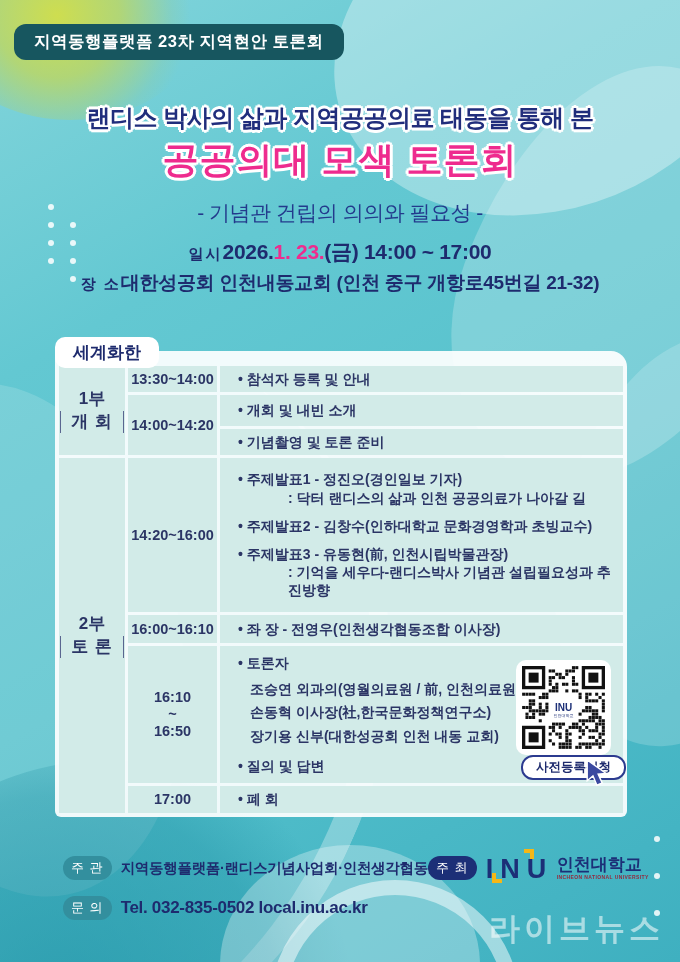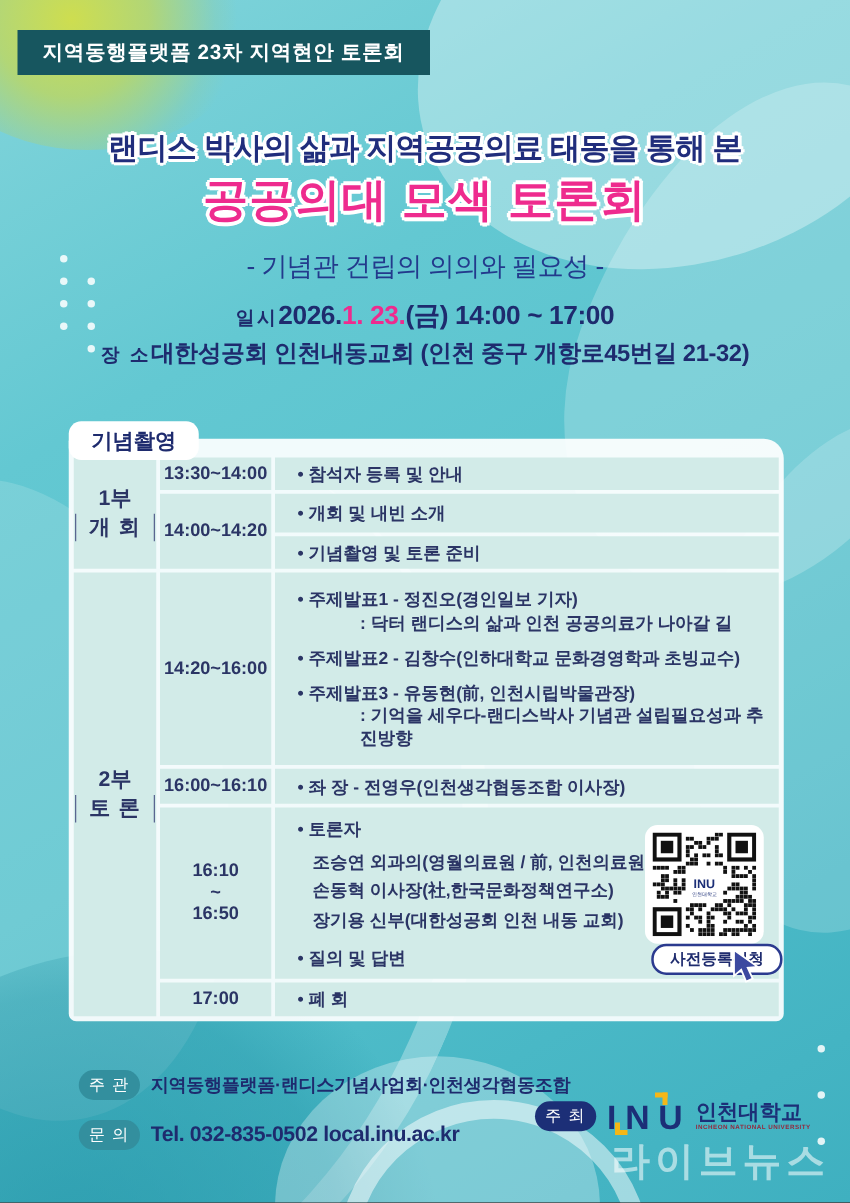--- a/index.html
+++ b/index.html
@@ -15,21 +15,21 @@
   .blob-right-mid{left:560px;top:330px;width:260px;height:420px;border-radius:50%;background:rgba(255,255,255,.18);transform:rotate(14deg);}
   .blob-left-table{left:-150px;top:380px;width:330px;height:520px;border-radius:50%;background:rgba(255,255,255,.15);transform:rotate(-12deg);}
   .blob-bottom-dark{left:-140px;top:760px;width:500px;height:420px;border-radius:50%;
     background:radial-gradient(circle at 40% 60%,rgba(26,140,160,.6) 0%,rgba(26,140,160,.35) 55%,rgba(26,140,160,0) 75%);}
   .blob-bottom-light{left:220px;top:845px;width:260px;height:240px;border-radius:50%;background:rgba(255,255,255,.30);}
   .ring{left:270px;top:880px;width:250px;height:250px;border-radius:50%;border:15px solid rgba(255,255,255,.5);}
   .swoosh{left:-260px;top:330px;width:640px;height:760px;border-radius:50%;border-right:26px solid rgba(255,255,255,.30);transform:rotate(24deg);}
   .dot{position:absolute;width:6px;height:6px;border-radius:50%;background:rgba(255,255,255,.85);}
   
   .banner{position:absolute;left:14px;top:24px;height:36px;display:inline-flex;align-items:center;
-    padding:0 20px;background:#17565f;border-radius:0;color:#fff;font-size:16.5px;font-weight:700;letter-spacing:.5px;}
+    padding:0 20px;background:#17565f;border-radius:12px;color:#fff;font-size:16.5px;font-weight:700;letter-spacing:.5px;}
   
   .t-line{position:absolute;left:0;width:100%;text-align:center;font-weight:900;letter-spacing:-.5px;}
   .outline{text-shadow:-2px -2px 0 #fff,2px -2px 0 #fff,-2px 2px 0 #fff,2px 2px 0 #fff,-3px 0 0 #fff,3px 0 0 #fff,0 -3px 0 #fff,0 3px 0 #fff;}
   .title1{top:102px;font-size:24px;color:#202d7c;}
   .title2{top:136px;font-size:36px;color:#ee2b8e;letter-spacing:1px;}
   .subtitle{top:199px;font-size:21px;color:#233a8c;font-weight:400;}
   
   .info-line{position:absolute;left:0;width:100%;display:flex;justify-content:center;align-items:baseline;color:#1e2b6e;}
   .info-date{top:238px;}
   .info-venue{top:270px;}
@@ -66,21 +66,21 @@
   .reg-btn{position:absolute;left:521px;top:755px;z-index:4;background:#fff;border:2px solid #2b3a8f;border-radius:12px;
     padding:2px 13px;font-size:12.5px;font-weight:800;color:#1e2b6e;cursor:pointer;}
   .cursor-icon{position:absolute;left:585px;top:760px;z-index:5;}
   
   .badge{display:inline-flex;align-items:center;justify-content:center;border-radius:12px;color:#fff;
     font-size:13px;font-weight:400;padding:3px 8px;letter-spacing:1px;white-space:nowrap;}
   .badge-teal{background:#338f9e;}
   .badge-navy{background:#1c2f77;}
   .f-row{position:absolute;display:flex;align-items:center;gap:9px;z-index:3;}
   .f-org{left:63px;top:856px;}
-  .f-host{left:428px;top:878px;}
+  .f-host{left:428px;top:853px;}
   .f-contact{left:63px;top:896px;}
   .f-text{font-size:14.5px;font-weight:800;color:#1e2b6e;letter-spacing:-.3px;}
   .f-contact .f-text{font-size:17px;}
   .inu-logo{position:relative;display:flex;align-items:flex-end;width:62px;height:30px;}
   .inu-logo span{font-size:27px;font-weight:900;color:#1c2f77;line-height:1;}
   .inu-ltr-n{margin-left:7px;}
   .inu-ltr-u{margin-left:7px;}
   .inu-acc1{position:absolute;left:6px;bottom:0;width:10px;height:10px;border-left:4px solid #f5b717;border-bottom:4px solid #f5b717;}
   .inu-acc2{position:absolute;left:38px;top:-4px;width:10px;height:10px;border-right:4px solid #f5b717;border-top:4px solid #f5b717;}
   .univ-block{display:flex;flex-direction:column;line-height:1;}
@@ -127,21 +127,21 @@
     <span class="info-label">일시</span>
     <span class="info-big">2026.</span>
     <span class="info-big pink">1. 23.</span>
     <span class="info-big">(금)  14:00 ~ 17:00</span>
   </div>
   <div class="info-line info-venue">
     <span class="info-label">장 소</span>
     <span class="info-big">대한성공회 인천내동교회 (인천 중구 개항로45번길 21-32)</span>
   </div>
 
-  <div class="prog-tab">기념촬영</div>
+  <div class="prog-tab">세계화한</div>
   <div class="prog-panel">
     <div class="prog-grid">
       <div class="cell part-cell part1">
         <span>1부</span>
         <span class="part-sub">개 회</span>
       </div>
       <div class="cell time-cell" style="grid-column:2;grid-row:1">13:30~14:00</div>
       <div class="cell content-cell" style="grid-column:3;grid-row:1">
         <span>• 참석자 등록 및 안내</span>
       </div>

